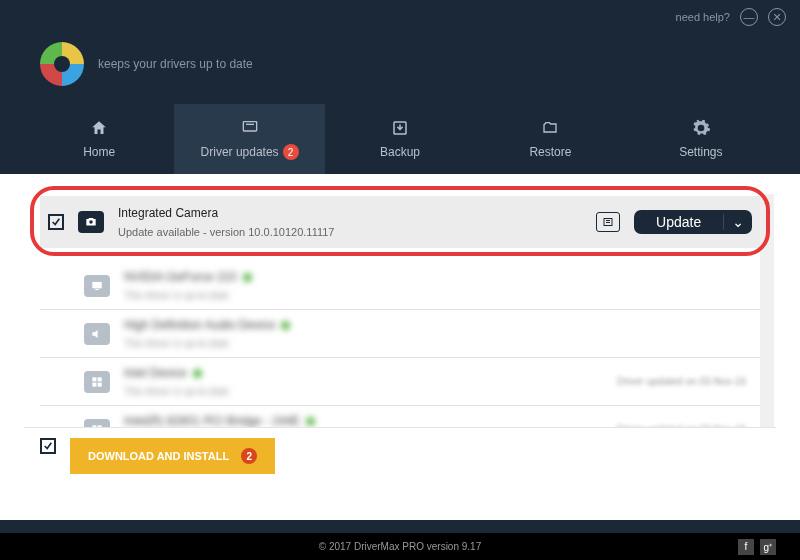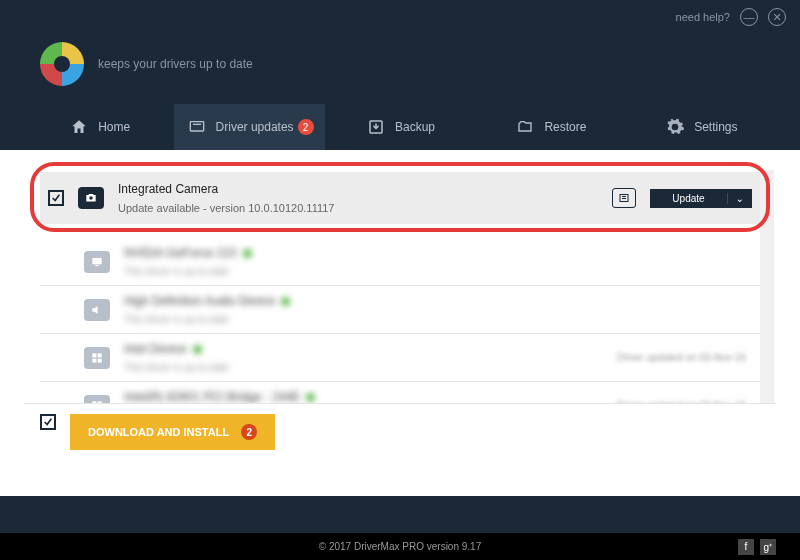--- a/index.html
+++ b/index.html
@@ -6,39 +6,39 @@
 body{width:800px;height:560px;background:#1a2838;overflow:hidden;position:relative}
 .top-bar{display:flex;justify-content:flex-end;align-items:center;padding:8px 14px;gap:10px}
 .help-link{color:#8a95a5;font-size:11px;cursor:pointer}
 .win-btn{width:18px;height:18px;border:1px solid #8a95a5;border-radius:50%;display:flex;align-items:center;justify-content:center;color:#8a95a5;font-size:11px;cursor:pointer}
 .header{display:flex;align-items:center;padding:8px 40px 18px;gap:14px}
 .logo{width:44px;height:44px;border-radius:50%;background:conic-gradient(#e8c447 0 90deg,#3aa3e0 90deg 180deg,#d04848 180deg 270deg,#5fb84e 270deg 360deg);position:relative}
 .logo::after{content:"";position:absolute;inset:14px;border-radius:50%;background:#1a2838}
 .brand-title{color:#fff;font-size:20px;font-weight:400}
 .brand-sub{color:#8a95a5;font-size:12px}
 .nav{display:flex;padding:0 24px}
-.nav-item{flex:1;display:flex;align-items:center;justify-content:center;padding:14px 6px;color:#b8c0cc;font-size:12px;gap:8px;cursor:pointer;position:relative}
+.nav-item{flex:1;display:flex;flex-direction:column;align-items:center;justify-content:center;padding:14px 6px;color:#b8c0cc;font-size:12px;gap:8px;cursor:pointer;position:relative}
 .nav-item.active{background:#2a3a4d}
 .nav-icon{width:22px;height:18px;display:flex;align-items:center;justify-content:center}
 .badge{background:#e74c3c;color:#fff;border-radius:50%;width:16px;height:16px;font-size:10px;display:inline-flex;align-items:center;justify-content:center;margin-left:4px}
 .content{background:#fff;margin:0;height:calc(100% - 214px);position:relative;padding:18px 24px 0}
 .highlight-ring{position:absolute;border:4px solid #e63939;border-radius:24px;left:30px;right:30px;top:12px;height:70px;pointer-events:none;z-index:5}
 .row{display:flex;align-items:center;padding:10px 8px;gap:14px;background:#ececec;position:relative;margin:0 16px}
 .row.first{margin-top:4px}
 .chk{width:16px;height:16px;border:2px solid #1a2838;display:flex;align-items:center;justify-content:center;cursor:pointer}
 .chk svg{width:10px;height:10px}
 .dev-icon{width:26px;height:22px;background:#1a2838;border-radius:4px;display:flex;align-items:center;justify-content:center}
 .dev-icon.light{background:#b7bfc9}
 .row-text{flex:1}
 .row-title{font-size:12px;color:#222}
 .row-sub{font-size:11px;color:#666;margin-top:6px}
 .blur{filter:blur(3px)}
 .dot-green{width:9px;height:9px;background:#5fb84e;border-radius:50%;display:inline-block;margin-left:6px;vertical-align:middle}
 .info-btn{width:24px;height:20px;border:1px solid #1a2838;border-radius:3px;display:flex;align-items:center;justify-content:center;cursor:pointer}
-.update-btn{background:#1a2838;color:#fff;font-size:10px;padding:4px 0;display:flex;align-items:center;cursor:pointer;border-radius:0}
+.update-btn{background:#1a2838;color:#fff;font-size:14px;padding:4px 0;display:flex;align-items:center;cursor:pointer;border-radius:7px}
 .update-btn .lbl{padding:0 22px}
 .update-btn .dd{border-left:1px solid #3a4a5d;padding:0 8px}
 .row.blurred{background:transparent;padding:8px 14px}
 .row.blurred .row-title{color:#444;font-weight:500;font-size:12px}
 .row.blurred .row-sub{color:#999;font-size:10px}
 .side-note{font-size:10px;color:#999;filter:blur(2px)}
 .scroll-track{position:absolute;right:26px;top:20px;bottom:64px;width:14px;background:#f0f0f0}
 .scroll-arrow{height:14px;display:flex;align-items:center;justify-content:center;color:#888;font-size:9px;cursor:pointer}
 .sep{height:1px;background:#e2e2e2;margin:0 16px}
 .bottom-bar{position:absolute;bottom:36px;left:24px;right:24px;background:#fff;border-top:1px solid #e4e4e4;padding:10px 16px;display:flex;align-items:flex-start;gap:14px}

